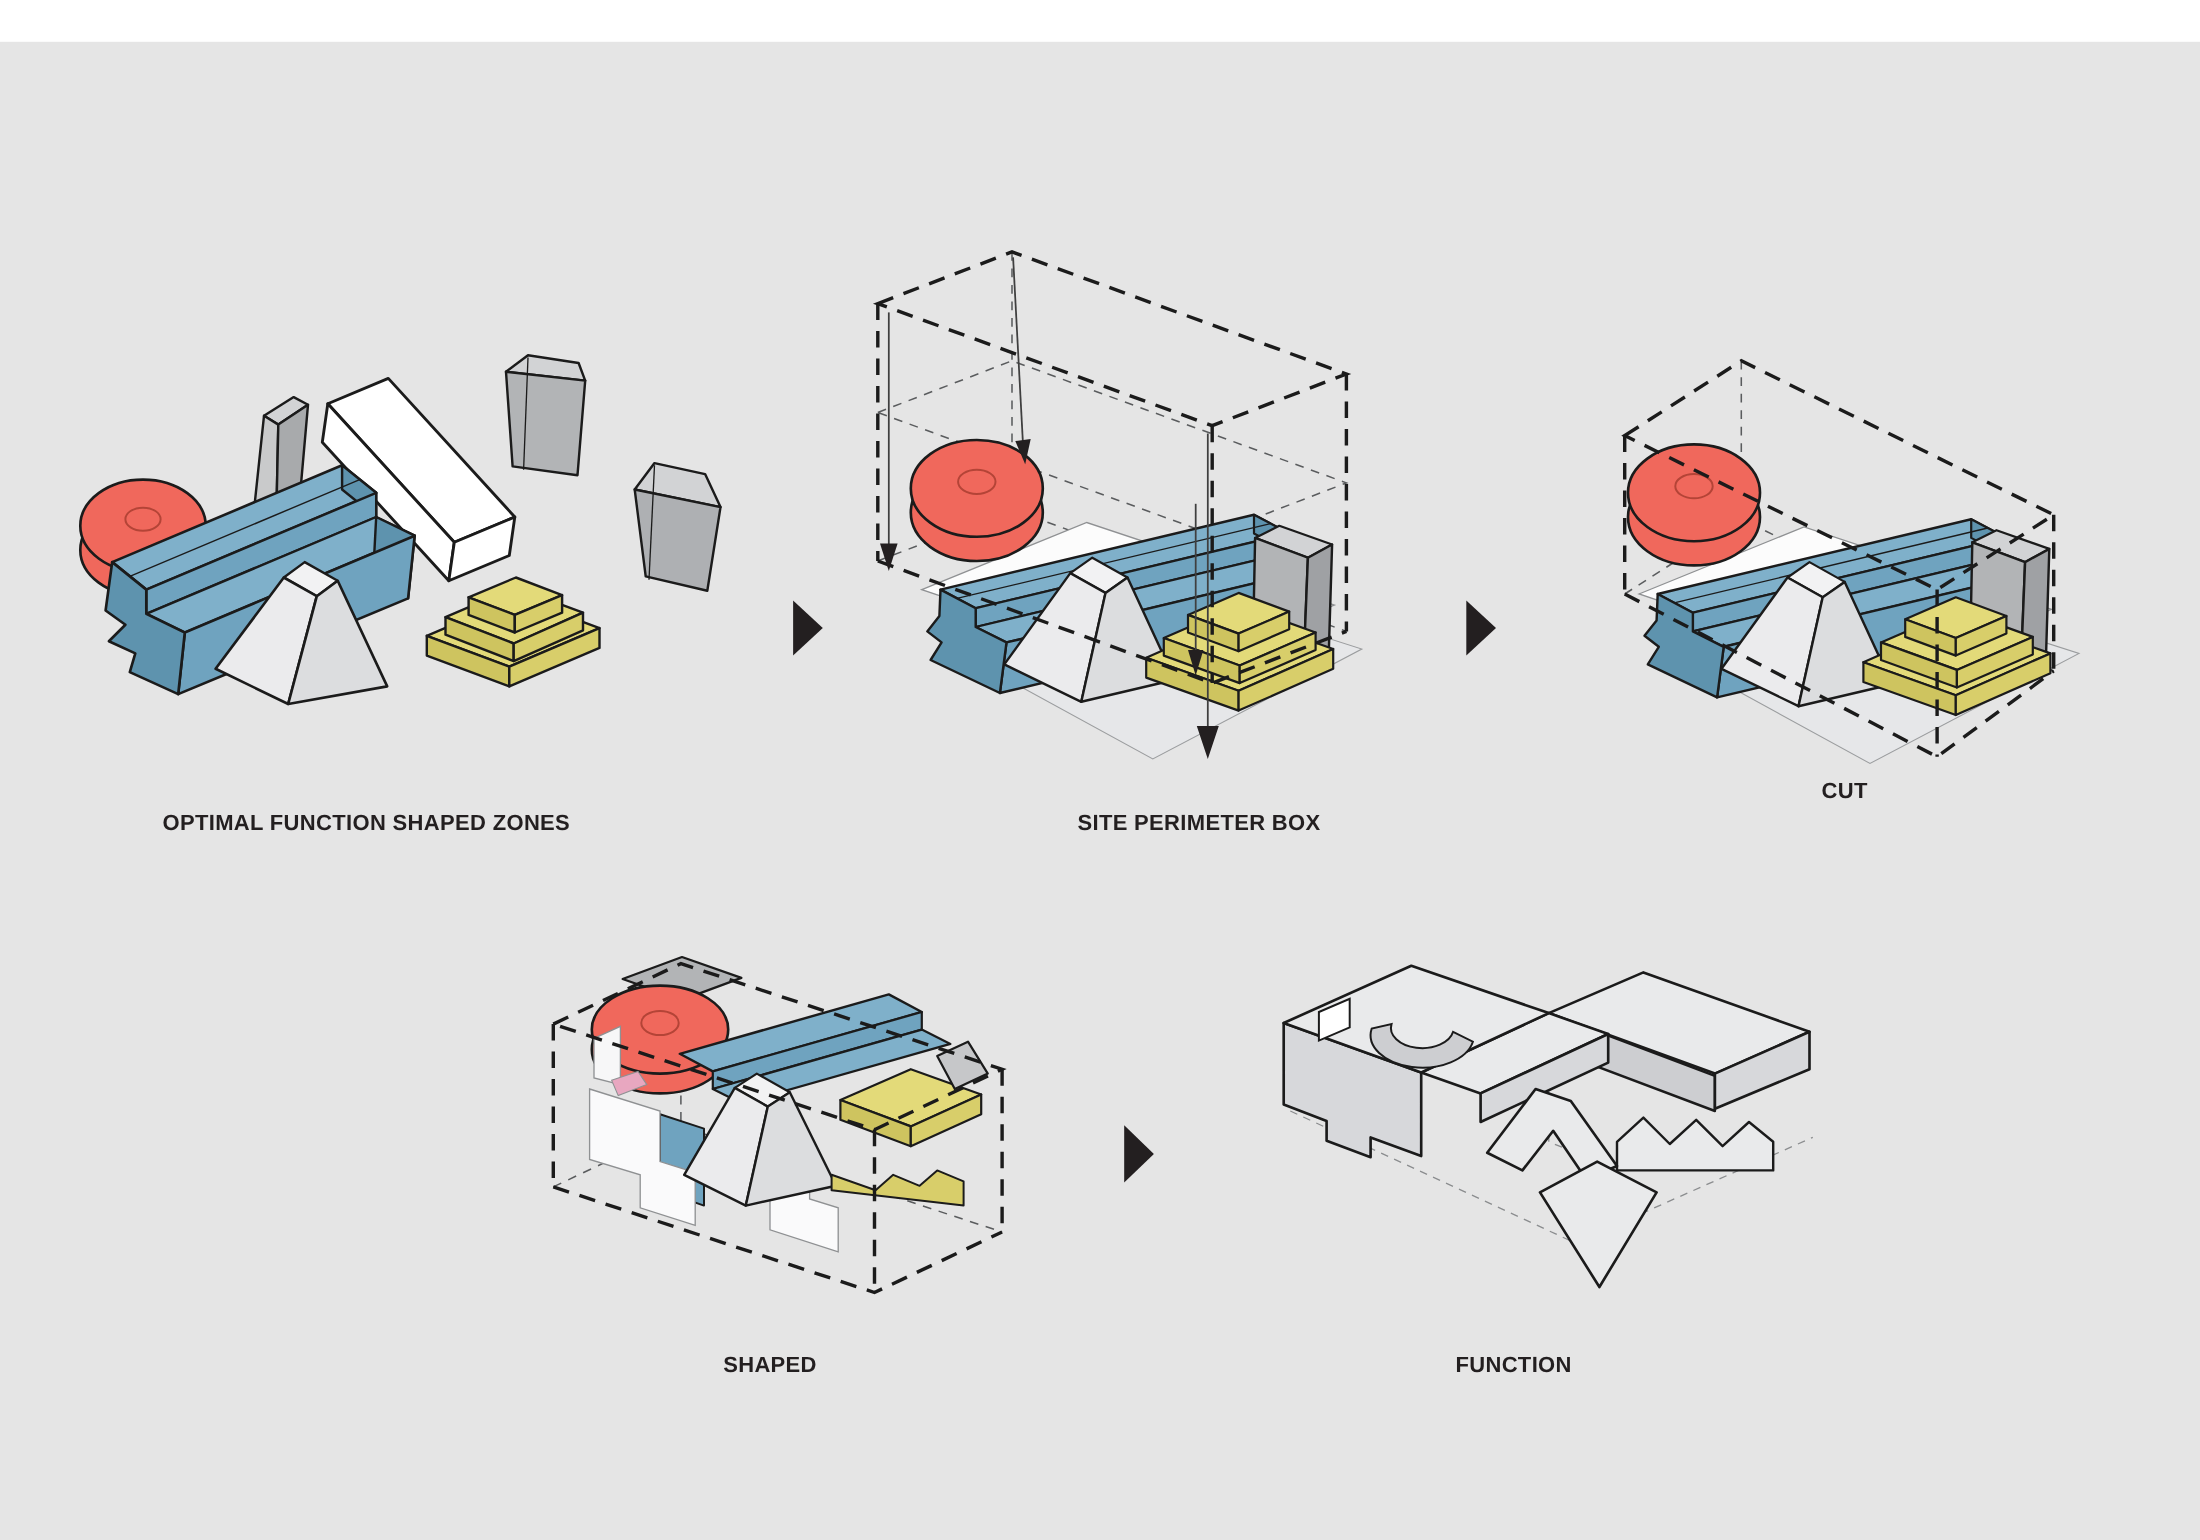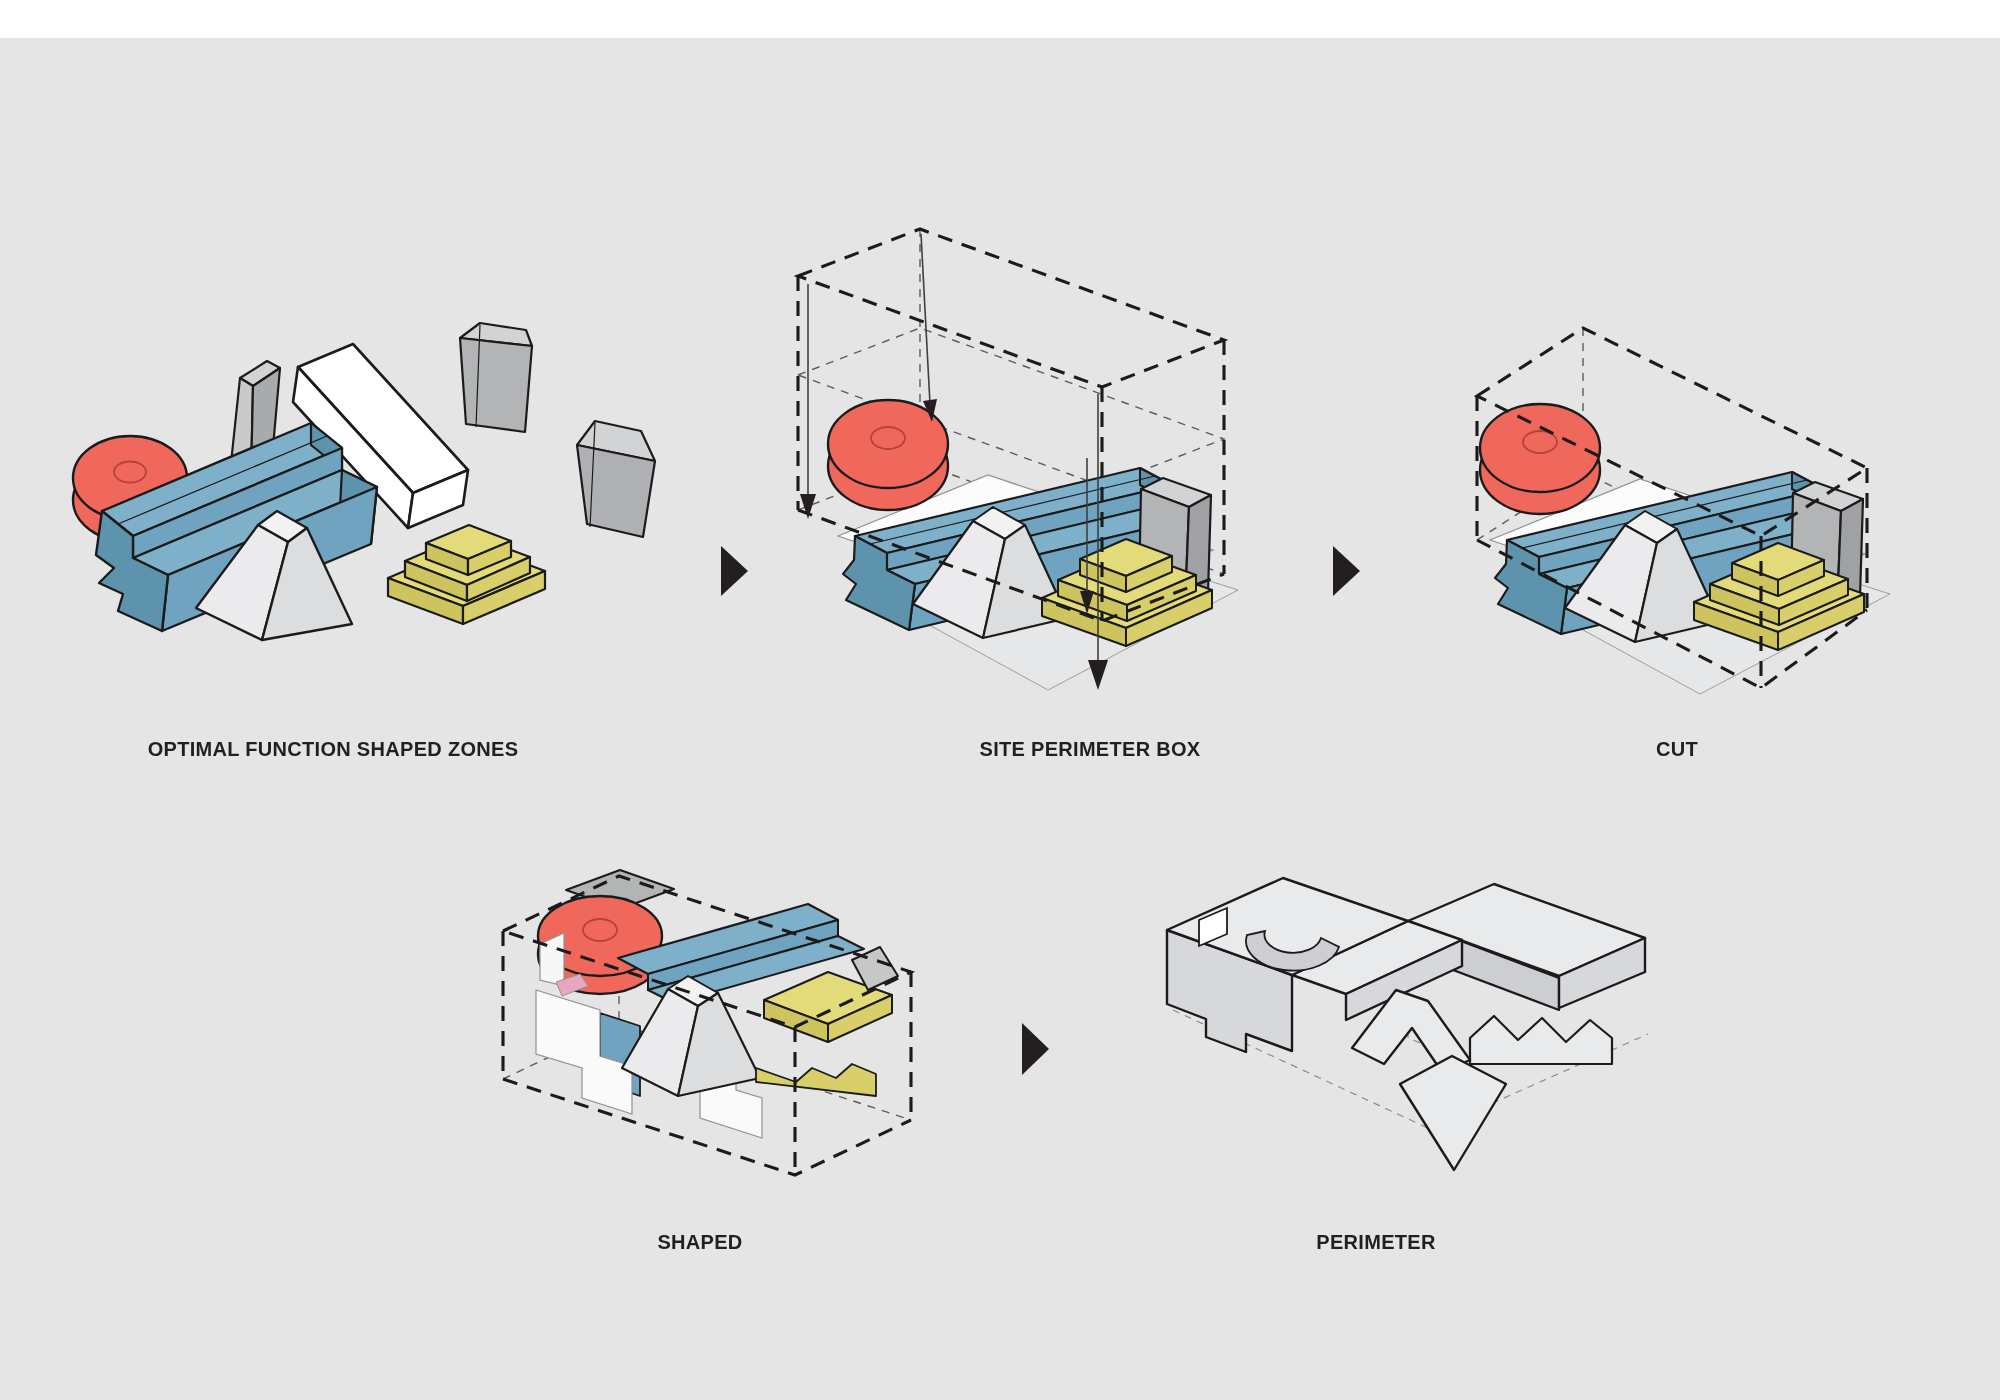--- a/index.html
+++ b/index.html
@@ -231,17 +231,17 @@
     </g>
   </g>
 
   <polygon class="arrowfill" points="721,508 748,533 721,558"></polygon>
   <polygon class="arrowfill" points="1333,508 1360,533 1333,558"></polygon>
   <polygon class="arrowfill" points="1022,985 1049,1011 1022,1037"></polygon>
 </svg>
 
 <div class="stage-label" style="left:333px;top:711px;">OPTIMAL FUNCTION SHAPED ZONES</div>
 <div class="stage-label" style="left:1090px;top:711px;">SITE PERIMETER BOX</div>
-<div class="stage-label" style="left:1677px;top:711px;">CUT</div>
+<div class="stage-label" style="left:1677px;top:682px;">CUT</div>
 <div class="stage-label" style="left:700px;top:1204px;">SHAPED</div>
-<div class="stage-label" style="left:1376px;top:1204px;">PERIMETER</div>
+<div class="stage-label" style="left:1376px;top:1204px;">FUNCTION</div>
 
 </div>
 
 </body></html>

